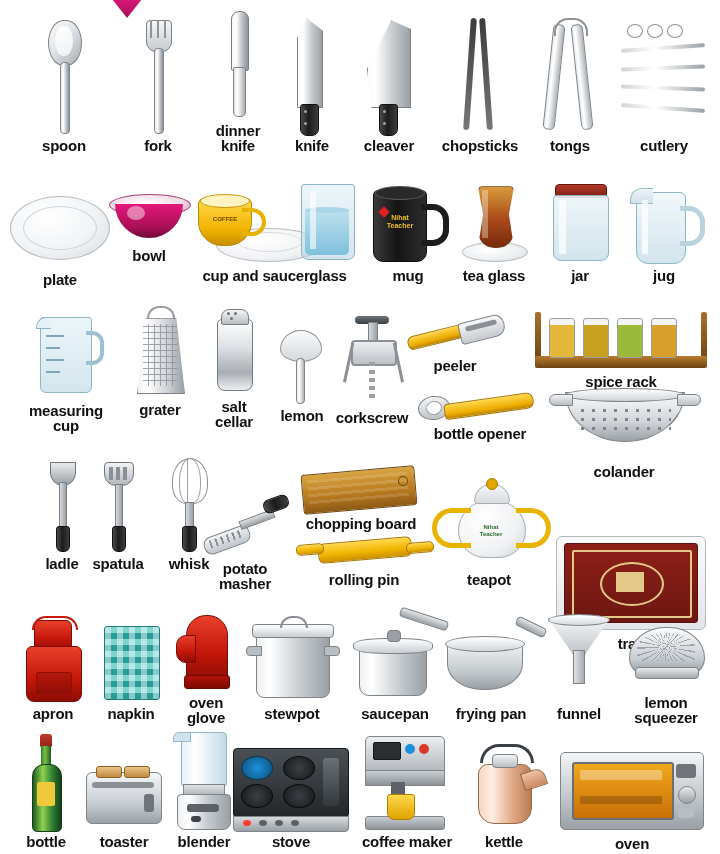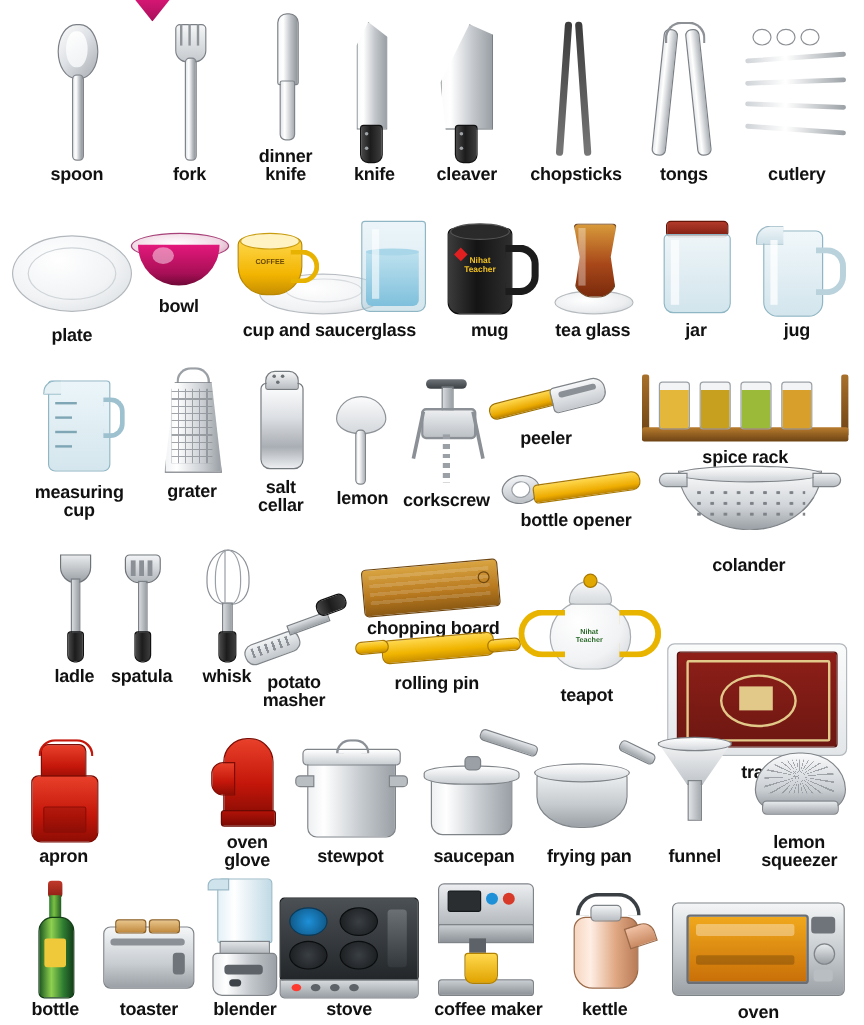--- a/index.html
+++ b/index.html
@@ -387,21 +387,21 @@
 
     <div class="cell" style="left:282px;top:0px;width:158px;height:80px;">
       <div class="art" style="width:118px;height:48px;">
         <div class="wood" style="position:absolute;left:0;top:4px;width:112px;height:38px;border-radius:4px;transform:rotate(-5deg);"></div>
         <div style="position:absolute;left:6px;top:10px;width:100px;height:26px;background:repeating-linear-gradient(180deg,rgba(255,255,255,.14) 0 3px,transparent 3px 7px);transform:rotate(-5deg);"></div>
         <div style="position:absolute;left:96px;top:10px;width:8px;height:8px;border-radius:50%;border:1.4px solid #6f460f;transform:rotate(-5deg);"></div>
       </div>
       <div class="label" style="margin-top:2px;">chopping board</div>
     </div>
 
-    <div class="cell" style="left:288px;top:58px;width:152px;height:78px;justify-content:center;">
+    <div class="cell" style="left:288px;top:58px;width:152px;height:78px;">
       <div class="art" style="width:140px;height:38px;">
         <div class="yellow" style="position:absolute;left:24px;top:10px;width:92px;height:18px;border-radius:6px;transform:rotate(-5deg);"></div>
         <div class="yellow" style="position:absolute;left:2px;top:14px;width:26px;height:9px;border-radius:5px;transform:rotate(-5deg);"></div>
         <div class="yellow" style="position:absolute;left:112px;top:12px;width:26px;height:9px;border-radius:5px;transform:rotate(-5deg);"></div>
       </div>
       <div class="label" style="margin-top:4px;">rolling pin</div>
     </div>
 
     <div class="cell" style="left:424px;top:6px;width:130px;height:130px;">
       <div class="art" style="width:118px;height:92px;">
@@ -435,20 +435,29 @@
     <div class="cell" style="left:10px;top:10px;width:86px;height:120px;">
       <div class="art" style="width:62px;height:86px;">
         <div class="red" style="position:absolute;left:12px;top:4px;width:36px;height:30px;border-radius:6px 6px 0 0;"></div>
         <div class="red" style="position:absolute;left:4px;top:30px;width:54px;height:54px;border-radius:6px 6px 8px 8px;"></div>
         <div style="position:absolute;left:10px;top:0px;width:42px;height:12px;border:2px solid #c4160a;border-bottom:none;border-radius:18px 18px 0 0;"></div>
         <div style="position:absolute;left:14px;top:56px;width:34px;height:20px;border:1.2px solid #8e0d04;border-radius:2px;background:rgba(0,0,0,.12);"></div>
       </div>
       <div class="label" style="margin-top:4px;">apron</div>
     </div>
 
+    <div class="cell" style="left:88px;top:14px;width:86px;height:116px;">
+      <div class="art" style="width:62px;height:78px;">
+        <div style="position:absolute;left:4px;top:2px;width:54px;height:72px;border-radius:3px;background:
+            repeating-linear-gradient(0deg,#2a9d9a 0 6px,#7fd4d0 6px 12px),
+            repeating-linear-gradient(90deg,rgba(255,255,255,.45) 0 6px,transparent 6px 12px);
+            background-blend-mode:screen;border:1px solid #1d7b78;"></div>
+      </div>
+      <div class="label" style="margin-top:4px;">napkin</div>
+    </div>
 
     <div class="cell" style="left:164px;top:6px;width:84px;height:128px;">
       <div class="art" style="width:60px;height:84px;">
         <div class="red" style="position:absolute;left:10px;top:6px;width:40px;height:62px;border-radius:20px 20px 4px 4px;"></div>
         <div class="red" style="position:absolute;left:0px;top:26px;width:18px;height:26px;border-radius:10px 0 0 10px;"></div>
         <div style="position:absolute;left:8px;top:66px;width:44px;height:12px;border-radius:3px;background:linear-gradient(180deg,#b21208,#7a0a03);border:1px solid #6a0902;"></div>
       </div>
       <div class="label" style="margin-top:2px;">oven
 glove</div>
     </div>

